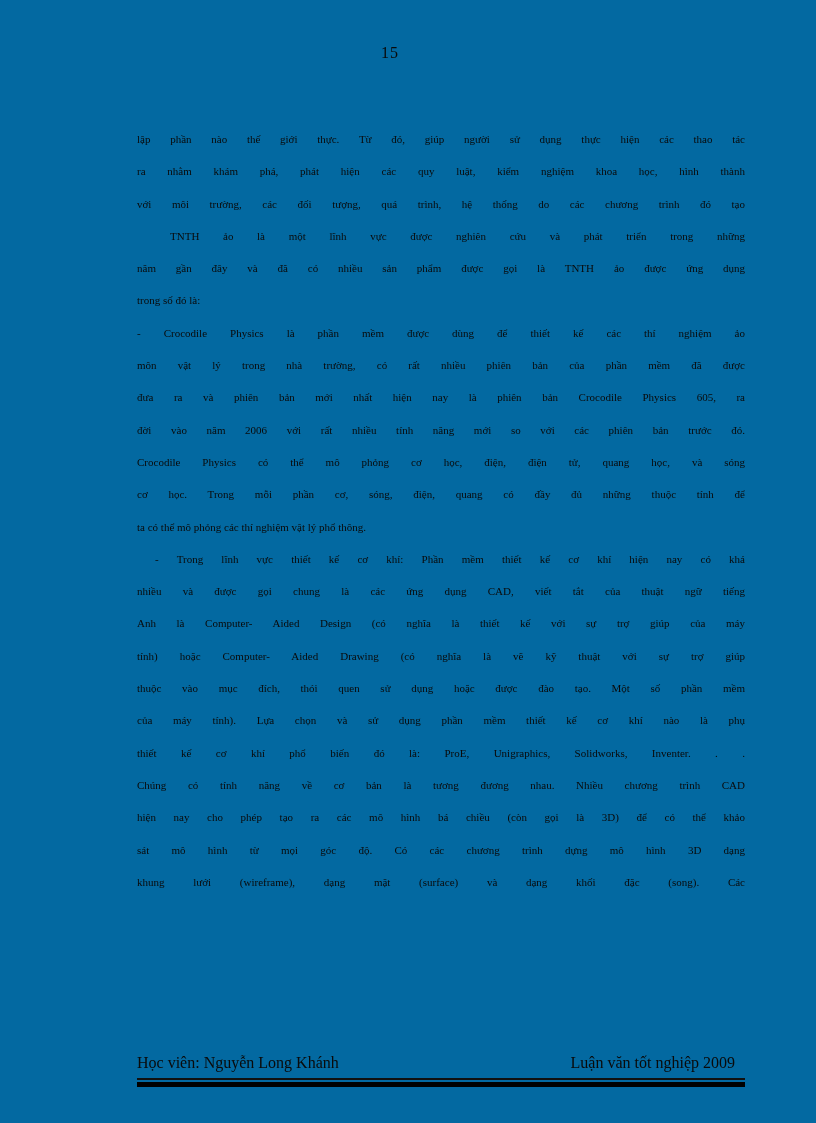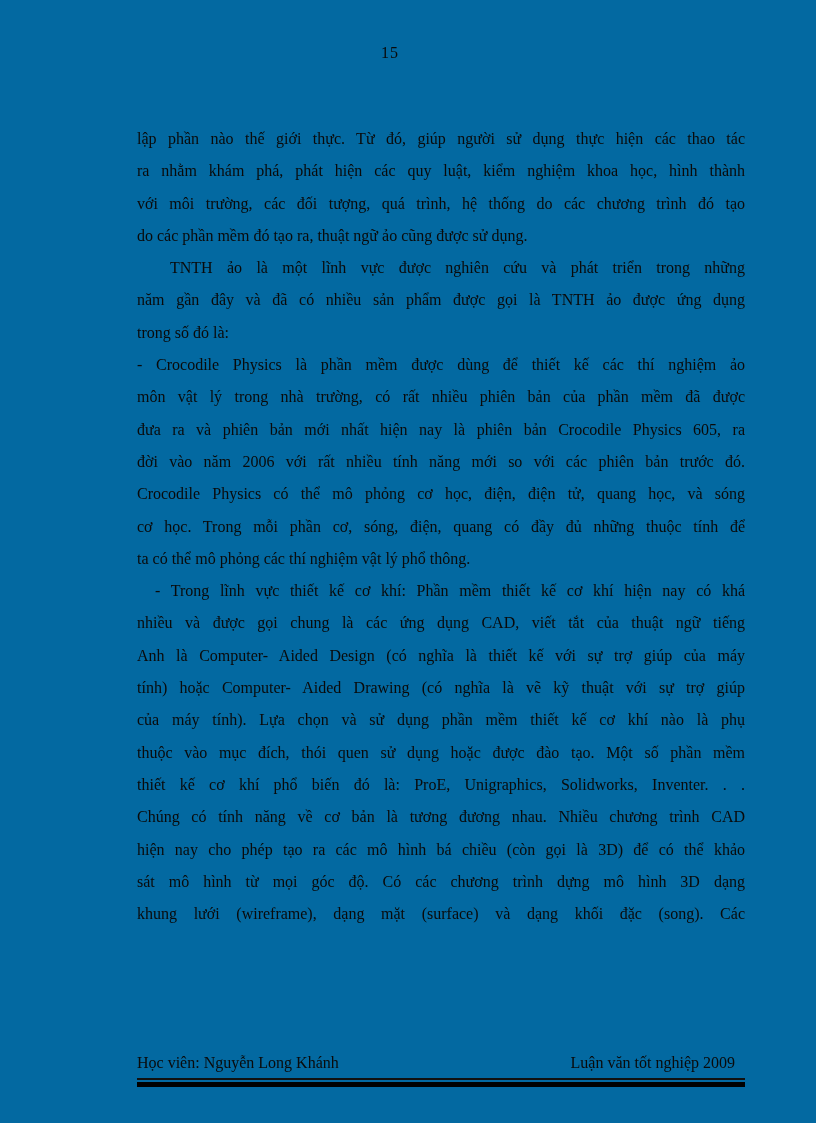--- a/index.html
+++ b/index.html
@@ -23,21 +23,21 @@
     width: 100px;
     text-align: center;
     font-size: 16px;
     letter-spacing: 1px;
   }
   .body-text {
     position: absolute;
     left: 137px;
     top: 123px;
     width: 608px;
-    font-size: 16px;
+    font-size: 11px;
     line-height: 32.3px;
   }
   .para { margin: 0; padding: 0; }
   .line {
     text-align: justify;
     text-align-last: justify;
   }
   .line.last {
     text-align-last: left;
   }
@@ -73,43 +73,42 @@
 <body>
 
 <div class="page">
   <div class="page-number">15</div>
 
   <div class="body-text" id="body-container">
       <div class="para">
         <div class="line">lập phần nào thế giới thực. Từ đó, giúp người sử dụng thực hiện các thao tác</div>
         <div class="line">ra nhằm khám phá, phát hiện các quy luật, kiểm nghiệm khoa học, hình thành</div>
         <div class="line">với môi trường, các đối tượng, quá trình, hệ thống do các chương trình đó tạo</div>
-        <div class="line last">do các phần mềm đó tạo ra, thuật ngữ ảo cũng được sử dụng.</div>
       </div>
       <div class="para">
         <div class="line" style="text-indent: 33px;">TNTH ảo là một lĩnh vực được nghiên cứu và phát triển trong những</div>
         <div class="line">năm gần đây và đã có nhiều sản phẩm được gọi là TNTH ảo được ứng dụng</div>
         <div class="line last">trong số đó là:</div>
       </div>
       <div class="para">
         <div class="line">- Crocodile Physics là phần mềm được dùng để thiết kế các thí nghiệm ảo</div>
         <div class="line">môn vật lý trong nhà trường, có rất nhiều phiên bản của phần mềm đã được</div>
         <div class="line">đưa ra và phiên bản mới nhất hiện nay là phiên bản Crocodile Physics 605, ra</div>
         <div class="line">đời vào năm 2006 với rất nhiều tính năng mới so với các phiên bản trước đó.</div>
         <div class="line">Crocodile Physics có thể mô phỏng cơ học, điện, điện tử, quang học, và sóng</div>
         <div class="line">cơ học. Trong mỗi phần cơ, sóng, điện, quang có đầy đủ những thuộc tính để</div>
         <div class="line last">ta có thể mô phỏng các thí nghiệm vật lý phổ thông.</div>
       </div>
       <div class="para">
         <div class="line" style="text-indent: 18px;">- Trong lĩnh vực thiết kế cơ khí: Phần mềm thiết kế cơ khí hiện nay có khá</div>
         <div class="line">nhiều và được gọi chung là các ứng dụng CAD, viết tắt của thuật ngữ tiếng</div>
         <div class="line">Anh là Computer- Aided Design (có nghĩa là thiết kế với sự trợ giúp của máy</div>
         <div class="line">tính) hoặc Computer- Aided Drawing (có nghĩa là vẽ kỹ thuật với sự trợ giúp</div>
+        <div class="line">thuộc vào mục đích, thói quen sử dụng hoặc được đào tạo. Một số phần mềm</div>
         <div class="line">của máy tính). Lựa chọn và sử dụng phần mềm thiết kế cơ khí nào là phụ</div>
-        <div class="line">thuộc vào mục đích, thói quen sử dụng hoặc được đào tạo. Một số phần mềm</div>
         <div class="line">thiết kế cơ khí phổ biến đó là: ProE, Unigraphics, Solidworks, Inventer. . .</div>
         <div class="line">Chúng có tính năng về cơ bản là tương đương nhau. Nhiều chương trình CAD</div>
         <div class="line">hiện nay cho phép tạo ra các mô hình bá chiều (còn gọi là 3D) để có thể khảo</div>
         <div class="line">sát mô hình từ mọi góc độ. Có các chương trình dựng mô hình 3D dạng</div>
         <div class="line">khung lưới (wireframe), dạng mặt (surface) và dạng khối đặc (song). Các</div>
       </div>
     </div>
 
   <div class="footer">
     <span class="left">Học viên: Nguyễn Long Khánh</span>

